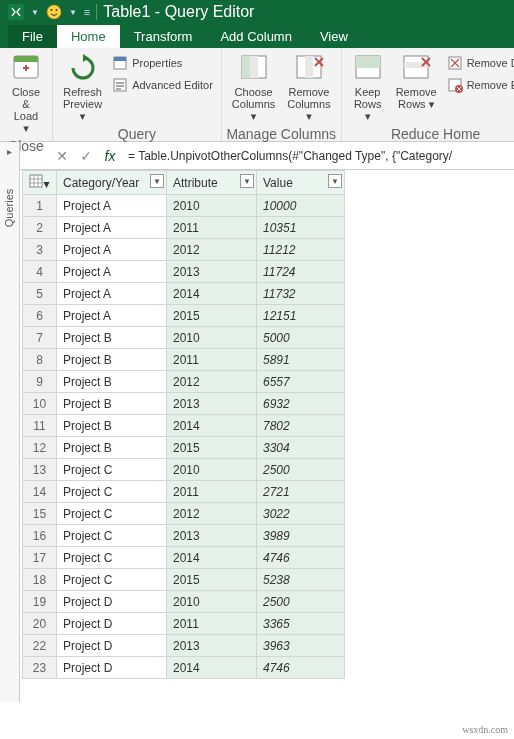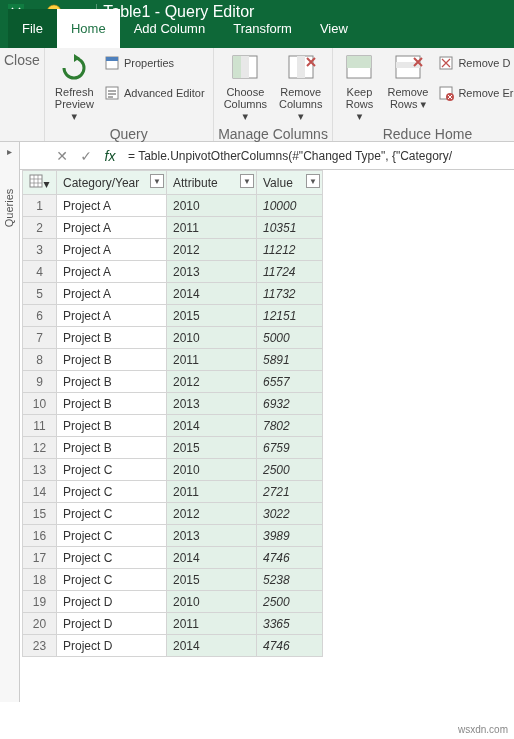--- a/index.html
+++ b/index.html
@@ -8,33 +8,33 @@
     
     .titlebar { background: #0e6838; color: #fff; height: 24px; display: flex; align-items: center; padding: 0 4px; }
     .titlebar .tb-item { display: flex; align-items: center; padding: 0 4px; height: 100%; }
     .titlebar svg { display: block; }
     .titlebar .dd { font-size: 8px; padding: 0 3px; color: #cde; }
     .titlebar .divider { width: 1px; height: 16px; background: rgba(255,255,255,0.3); margin: 0 2px; }
     .titlebar .title { font-size: 16px; padding-left: 4px; }
 
     
     .ribtabs { background: #0e6838; display: flex; align-items: flex-end; height: 24px; padding-left: 8px; }
-    .ribtabs .tab { padding: 12px 14px; font-size: 13px; color: #fff; cursor: pointer; }
+    .ribtabs .tab { padding: 4px 14px; font-size: 13px; color: #fff; cursor: pointer; }
     .ribtabs .tab.file { background: #0a5a2e; }
     .ribtabs .tab.active { background: #fff; color: #217346; }
     .ribtabs .tab.plain { color: #fff; }
 
     
     .ribbon { background: #f3f3f3; border-bottom: 1px solid #ccc; height: 94px; display: flex; }
     .group { display: flex; flex-direction: column; align-items: center; padding: 2px 4px 0; border-right: 1px solid #ddd; }
     .group-content { display: flex; align-items: flex-start; flex: 1; }
     .group-label { font-size: 14px; color: #666; padding: 2px 0; }
     .bigbtn { display: flex; flex-direction: column; align-items: center; padding: 2px 6px; cursor: pointer; text-align: center; font-size: 11px; color: #444; line-height: 1.1; }
     .bigbtn svg { margin-bottom: 2px; }
-    .smlist { display: flex; flex-direction: column; gap: 12px; padding: 4px 2px; }
+    .smlist { display: flex; flex-direction: column; gap: 4px; padding: 4px 2px; }
     .smbtn { display: flex; align-items: center; gap: 4px; font-size: 11px; color: #444; cursor: pointer; padding: 1px 2px; white-space: nowrap; }
     .smbtn svg { flex-shrink: 0; }
 
     
     .fbar { display: flex; align-items: center; border-bottom: 1px solid #ccc; height: 28px; background: #fff; padding-left: 50px; }
     .fbar .fbtn { width: 24px; height: 24px; display: flex; align-items: center; justify-content: center; color: #888; cursor: pointer; font-size: 14px; }
     .fbar .fx { font-style: italic; color: #14532d; }
     .fbar .formula { flex: 1; padding: 0 6px; font-size: 12px; color: #333; white-space: nowrap; overflow: hidden; }
 
     
@@ -48,24 +48,24 @@
     .grid th, .grid td { border: 1px solid #d4d4d4; padding: 3px 6px; text-align: left; height: 22px; white-space: nowrap; }
     .grid th { background: #e9f5ee; font-weight: normal; color: #333; position: relative; }
     .grid th .filter { position: absolute; right: 2px; top: 3px; width: 14px; height: 14px; border: 1px solid #999; background: #fff; display: flex; align-items: center; justify-content: center; font-size: 8px; color: #555; }
     .grid th.corner { background: #e9f5ee; width: 34px; text-align: center; }
     .grid td.rownum { background: #f0f0f0; text-align: center; color: #666; width: 34px; }
     .grid td.attr { background: #e3f1e8; }
     .grid td.val { background: #e3f1e8; text-align: left; font-style: italic; }
     .grid th.colh { padding-right: 22px; }
     th.col-cat { width: 110px; }
     th.col-attr { width: 90px; }
-    th.col-val { width: 66px; }
+    th.col-val { width: 88px; }
     .grid td.cat { width: 110px; }
 
-    .watermark { position: absolute; right: 6px; bottom: 4px; font-size: 10px; color: #888; }
+    .watermark { position: absolute; right: 6px; bottom: 4px; font-size: 10px; color: #888; font-family: Liberation Serif, serif; }
   </style>
 </head>
 <body>
 
 <div class="titlebar">
   <div class="tb-item">
     <svg width="16" height="16" viewBox="0 0 16 16">
         <rect width="16" height="16" fill="#107c41"></rect>
         <path d="M4 4 L7 8 L4 12 M12 4 L9 8 L12 12" stroke="#fff" stroke-width="1.4" fill="none"></path>
       </svg>
@@ -81,28 +81,39 @@
   </div>
   <span class="dd">▼</span>
   <span class="tb-item" style="font-size:11px;color:#cde">≡</span>
   <span class="divider"></span>
   <span class="title">Table1 - Query Editor</span>
 </div>
 
 <div class="ribtabs">
   <div class="tab file">File</div>
   <div class="tab active">Home</div>
+  <div class="tab plain">Transform</div>
   <div class="tab plain">Add Column</div>
-  <div class="tab plain">Transform</div>
   <div class="tab plain">View</div>
 </div>
 
 <div class="ribbon">
 
   <div class="group">
+    <div class="group-content">
+      <div class="bigbtn">
+        <svg width="32" height="32">
+            <rect x="4" y="4" width="24" height="22" rx="2" fill="#fff" stroke="#888"></rect>
+            <rect x="4" y="4" width="24" height="6" fill="#6aa84f"></rect>
+            <path d="M13 16 L19 16 M16 13 L16 19" stroke="#c0504d" stroke-width="2"></path>
+          </svg>
+        <span style="white-space:pre-line">Close &amp;
+Load ▾</span>
+      </div>
+    </div>
     <div class="group-label">Close</div>
   </div>
 
   <div class="group">
     <div class="group-content">
       <div class="bigbtn">
         <svg width="32" height="32">
             <path d="M16 6 A10 10 0 1 1 6 16" stroke="#2e7d32" stroke-width="3" fill="none"></path>
             <path d="M16 2 L16 10 L22 6 Z" fill="#2e7d32"></path>
           </svg>
@@ -295,21 +306,21 @@
         <tr>
           <td class="rownum">11</td>
           <td class="cat">Project B</td>
           <td class="attr">2014</td>
           <td class="val">7802</td>
         </tr>
         <tr>
           <td class="rownum">12</td>
           <td class="cat">Project B</td>
           <td class="attr">2015</td>
-          <td class="val">6759</td>
+          <td class="val">3304</td>
         </tr>
         <tr>
           <td class="rownum">13</td>
           <td class="cat">Project C</td>
           <td class="attr">2010</td>
           <td class="val">2500</td>
         </tr>
         <tr>
           <td class="rownum">14</td>
           <td class="cat">Project C</td>
@@ -346,20 +357,26 @@
           <td class="attr">2010</td>
           <td class="val">2500</td>
         </tr>
         <tr>
           <td class="rownum">20</td>
           <td class="cat">Project D</td>
           <td class="attr">2011</td>
           <td class="val">3365</td>
         </tr>
         <tr>
+          <td class="rownum">22</td>
+          <td class="cat">Project D</td>
+          <td class="attr">2013</td>
+          <td class="val">3963</td>
+        </tr>
+        <tr>
           <td class="rownum">23</td>
           <td class="cat">Project D</td>
           <td class="attr">2014</td>
           <td class="val">4746</td>
         </tr>
       </tbody>
   </table>
 </div>
 
 <div class="watermark">wsxdn.com</div>

